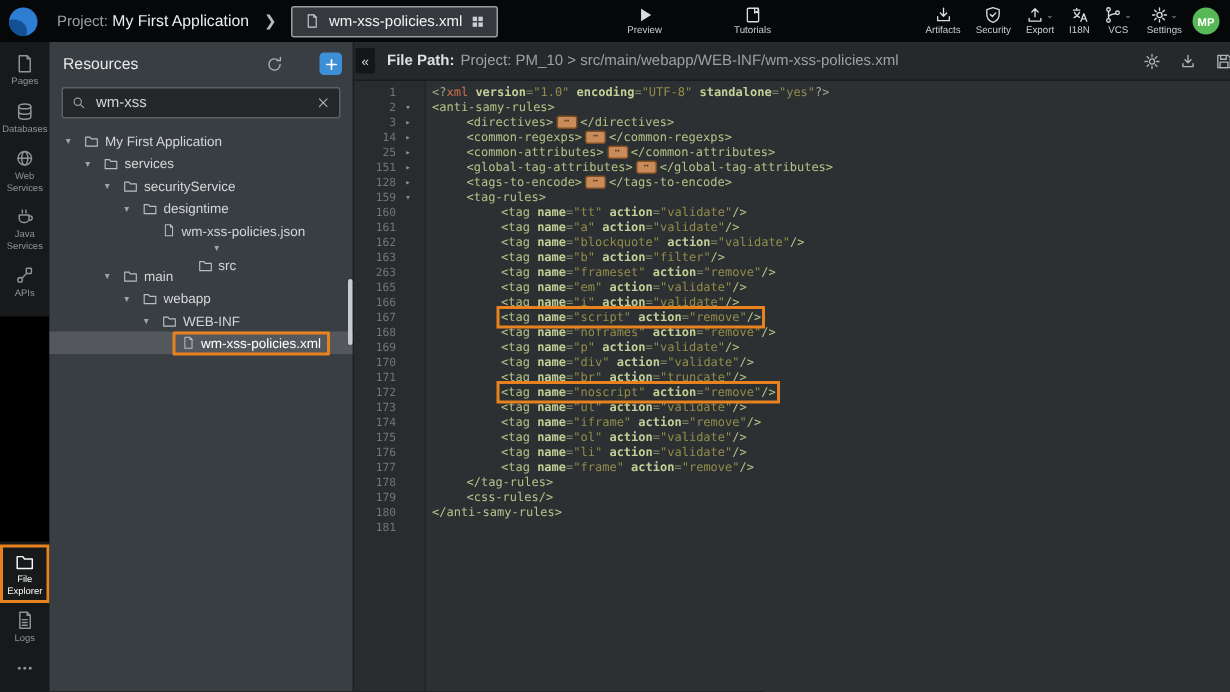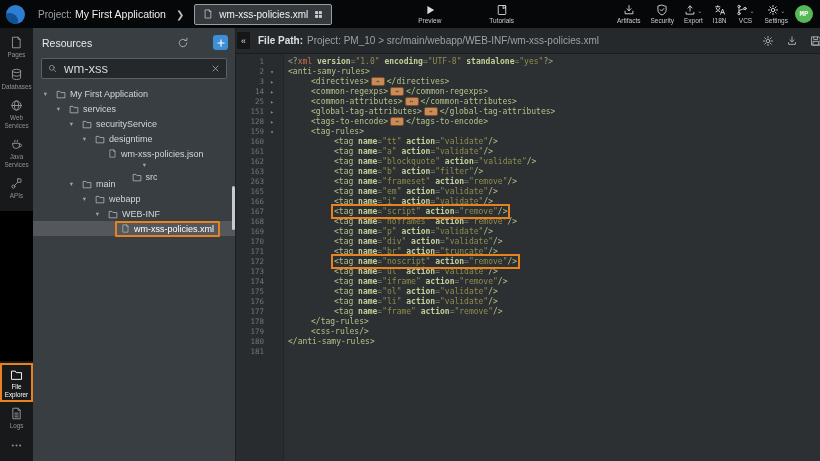--- a/index.html
+++ b/index.html
@@ -21,21 +21,21 @@
   .tab .fname{font-size:10px;color:#F1F3F4;}
   .tb-item{display:flex;flex-direction:column;align-items:center;gap:1px;color:#C9CDCF;
            font-size:6.5px;line-height:1.1;position:relative;}
   .tb-item .icn{color:#DADDDF;}
   .tb-item .icn svg{width:12px;height:12px;}
   .center-group{display:flex;gap:48px;margin-left:86px;}
   .right-group{margin-left:auto;display:flex;gap:10px;align-items:center;padding-right:7px;}
   .tb-iconrow{display:flex;align-items:flex-end;}
   .tb-caret{font-size:6px;color:#9aa0a4;margin-left:1px;transform:translateY(-1px);}
   .avatar{width:18px;height:18px;border-radius:50%;background:#57B857;color:#fff;font-size:7.5px;
-          font-weight:bold;display:flex;align-items:center;justify-content:center;margin-left:0;font-family:Liberation Mono, monospace;}
+          font-weight:bold;display:flex;align-items:center;justify-content:center;margin-left:0;}
 
   
   .rail{position:absolute;left:0;top:28px;width:33px;bottom:0;background:#000;
         display:flex;flex-direction:column;}
   .rail-top{background:#17191A;padding:3px 0 7px;}
   .rail-bottom{margin-top:auto;background:#17191A;padding:2px 0 3px;}
   .rail-item{display:flex;flex-direction:column;align-items:center;gap:2px;padding:5px 0 4px;
              color:#8F9496;font-size:6.3px;text-align:center;line-height:1.2;}
   .rail-item .icn svg{width:13px;height:13px;}
   .rail-item .rlabel{width:30px;}
@@ -49,21 +49,21 @@
   .res-title{font-size:10.5px;color:#E8EAEB;flex:1;}
   .refresh-btn{color:#AEB3B6;}
   .refresh-btn svg{width:12px;height:12px;}
   .add-btn{width:15px;height:15px;background:#3D8FD6;border-radius:3px;color:#fff;}
   .add-btn svg{width:10px;height:10px;}
   .search-box{margin:1px 8px 7px;height:19px;background:#24282B;border:1px solid #5A5F63;
               border-radius:2px;display:flex;align-items:center;padding:0 6px;gap:5px;}
   .search-box .icn{color:#A9AEB1;}
   .search-box .icn svg{width:9px;height:9px;}
   .search-box input{flex:1;background:transparent;border:none;outline:none;color:#D2D5D7;
-                    font-size:13px;font-family:"Liberation Sans",sans-serif;min-width:0;}
+                    font-size:10px;font-family:"Liberation Sans",sans-serif;min-width:0;}
   .clear-btn{color:#B7BCBE;}
   .clear-btn svg{width:9px;height:9px;}
   .tree{position:relative;}
   .tree-row{display:flex;align-items:center;height:15px;font-size:9px;color:#D3D6D8;white-space:nowrap;}
   .tree-row.selected{background:#54585C;color:#FFFFFF;}
   .caret-cell{width:9px;text-align:center;color:#9FA5A8;font-size:6.5px;flex:none;}
   .chip{display:inline-flex;align-items:center;gap:4px;padding:1px 4px;border:2px solid transparent;border-radius:1px;}
   .chip .icn{color:#B9BEC2;}
   .chip.annotated{border-color:#E8821E;}
   .scroll-thumb{position:absolute;right:0;top:158px;width:3px;height:44px;background:#C9CCCE;border-radius:2px;}

